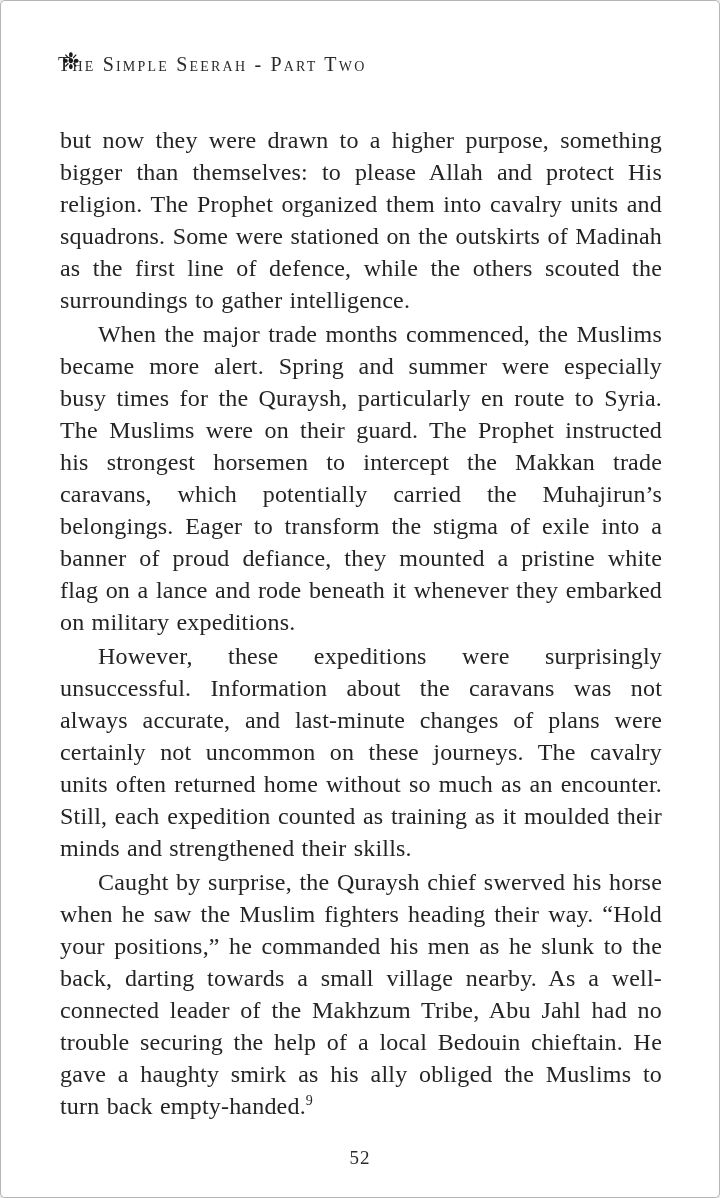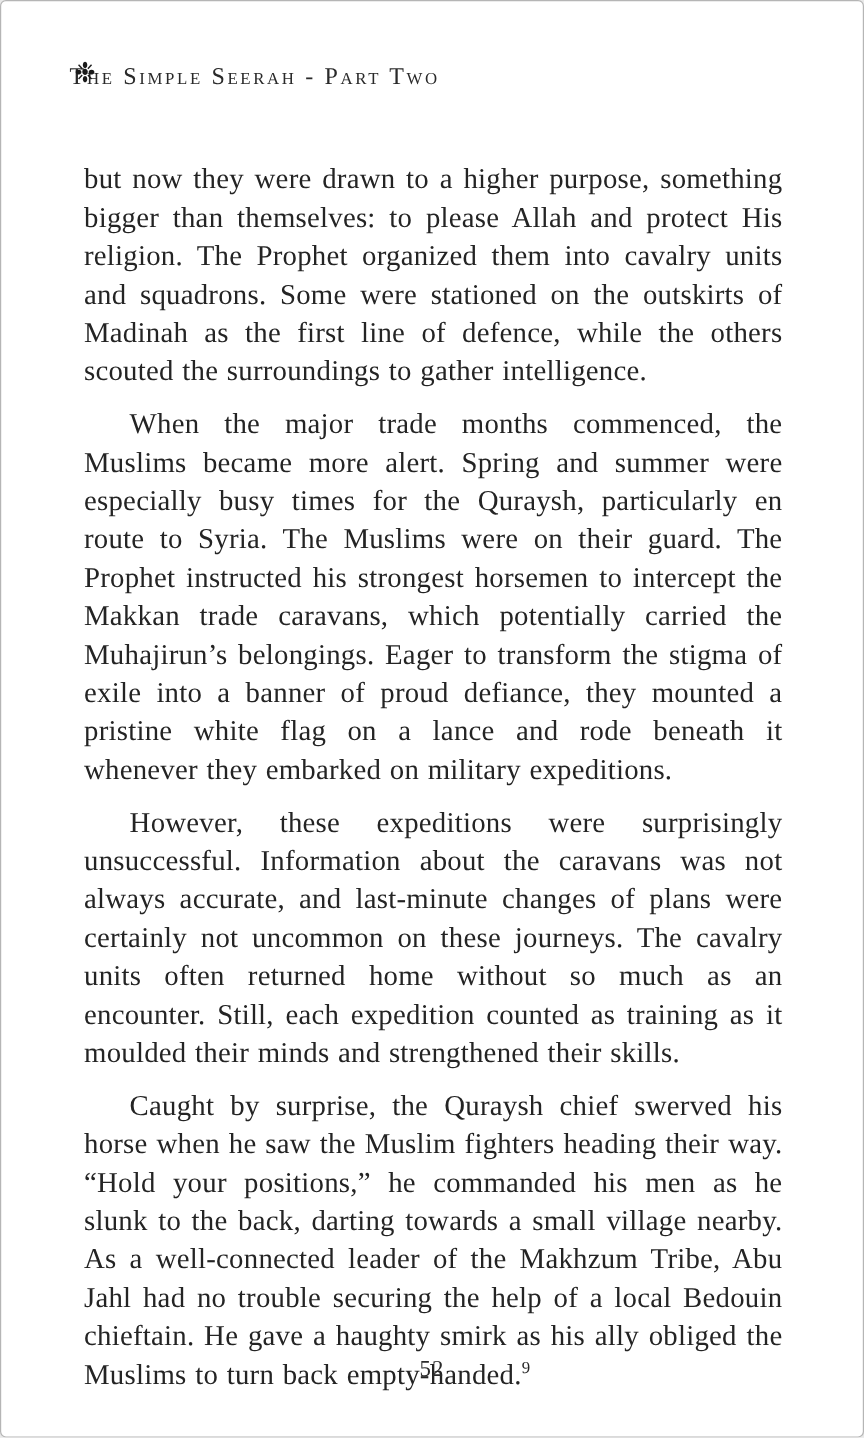--- a/index.html
+++ b/index.html
@@ -52,35 +52,35 @@
     left: 57px;
     width: 606px;
     font-size: 24px;
     line-height: 32px;
     text-align: justify;
     letter-spacing: 0.2px;
     word-spacing: 1px;
     color: #242424;
   }
   .body-text p {
-    margin: 12px;
+    margin: 2px;
     text-indent: 38px;
   }
   .body-text p.no-indent {
     text-indent: 0;
   }
   .footnote-ref {
     font-size: 14px;
     line-height: 0;
     vertical-align: super;
     letter-spacing: 0;
   }
   .page-number {
     position: absolute;
-    bottom: 44px;
+    bottom: 28px;
     left: 0;
     width: 100%;
     text-align: center;
     font-size: 19px;
     color: #2b2b2b;
     letter-spacing: 1px;
   }
 </style>
 </head>
 <body>

